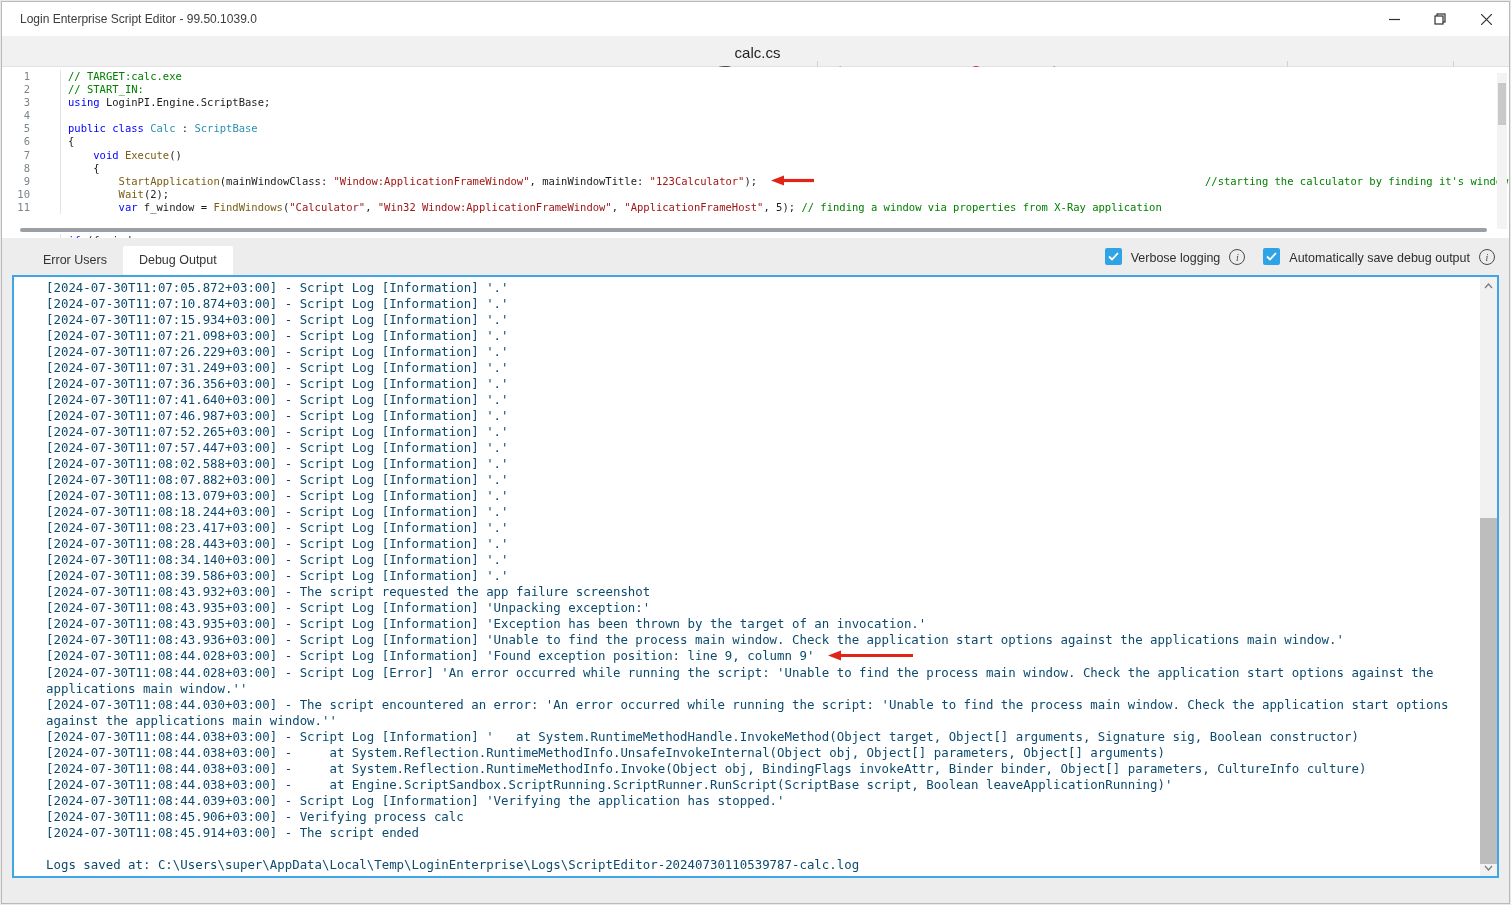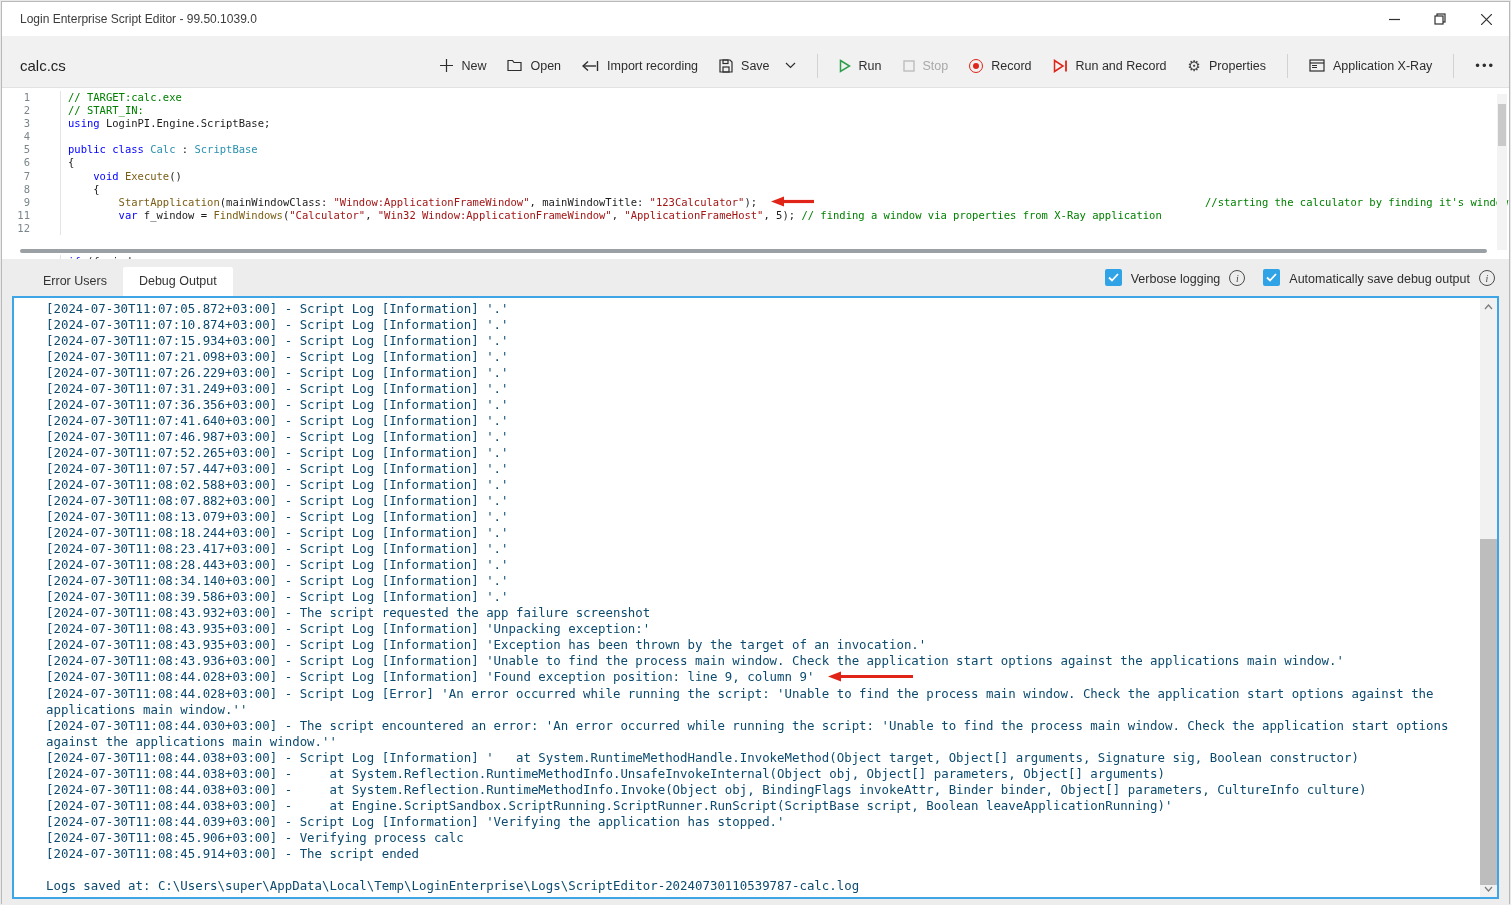--- a/index.html
+++ b/index.html
@@ -8,22 +8,22 @@
   .window { position:absolute; left:1px; top:1px; width:1509px; height:903px;
             border:1px solid #b9b9b9; background:#ededed; }
 
   
   .titlebar { height:34px; background:#ffffff; display:flex; align-items:center; position:relative; }
   .title-text { margin-left:18px; font-size:12px; color:#3c3c3c; }
   .win-controls { position:absolute; right:0; top:0; height:34px; display:flex; }
   .win-btn { width:46px; height:34px; display:flex; align-items:center; justify-content:center; color:#303030; }
 
   
-  .toolbar { height:52px; background:#f1f1f1; display:flex; align-items:center;
-             border-bottom:1px solid #e2e2e2; padding:8px 14px 0 18px; }
+  .toolbar { height:31px; background:#f1f1f1; display:flex; align-items:center;
+             border-bottom:1px solid #e2e2e2; padding:8px 14px 0 18px;flex-direction:column; }
   .file-tab { font-size:15px; color:#1f1f1f; }
   .tb-buttons { margin-left:auto; display:flex; align-items:center; gap:21px; }
   .tbtn { display:flex; align-items:center; gap:8px; font-size:12.5px; color:#2e2e2e; cursor:default; white-space:nowrap; }
   .tbtn.disabled { color:#a9a9a9; }
   .sep { width:1px; height:24px; background:#d2d2d2; }
   .ic { display:inline-flex; align-items:center; justify-content:center; }
   .gear { font-size:15px; color:#444; font-family:"DejaVu Sans", sans-serif; }
   .chev { margin-left:-6px; }
   .rec-ic { width:14px; height:14px; border:1.6px solid #e02417; border-radius:50%;
             display:inline-flex; align-items:center; justify-content:center; }
@@ -200,22 +200,22 @@
         <div class="code-row"><span class="gutter">3</span><span class="code-content"><span class="tk-kw">using</span><span class="tk-pl"> LoginPI.Engine.ScriptBase;</span></span></div>
         <div class="code-row"><span class="gutter">4</span><span class="code-content"></span></div>
         <div class="code-row"><span class="gutter">5</span><span class="code-content"><span class="tk-kw">public class</span><span class="tk-pl"> </span><span class="tk-ty">Calc</span><span class="tk-pl"> : </span><span class="tk-ty">ScriptBase</span></span></div>
         <div class="code-row"><span class="gutter">6</span><span class="code-content"><span class="tk-pl">{</span></span></div>
         <div class="code-row"><span class="gutter">7</span><span class="code-content"><span class="tk-pl">    </span><span class="tk-kw">void</span><span class="tk-pl"> </span><span class="tk-mth">Execute</span><span class="tk-pl">()</span></span></div>
         <div class="code-row"><span class="gutter">8</span><span class="code-content"><span class="tk-pl">    {</span></span></div>
         <div class="code-row"><span class="gutter">9</span><span class="code-content"><span class="tk-pl">        </span><span class="tk-mth">StartApplication</span><span class="tk-pl">(mainWindowClass: </span><span class="tk-str">"Window:ApplicationFrameWindow"</span><span class="tk-pl">, mainWindowTitle: </span><span class="tk-str">"123Calculator"</span><span class="tk-pl">);</span><span class="red-arrow"><svg width="46" height="11" viewBox="0 0 46 11">
                 <line x1="44" y1="5.5" x2="12" y2="5.5" stroke="#e02417" stroke-width="3.2"></line>
                 <path d="M14 0.5 L1 5.5 L14 10.5 Z" fill="#e02417"></path>
               </svg></span></span><span class="right-comment">//starting the calculator by finding it's window</span></div>
+        <div class="code-row"><span class="gutter">10</span><span class="code-content"><span class="tk-pl">        </span><span class="tk-mth">Wait</span><span class="tk-pl">(2);</span></span></div>
         <div class="code-row"><span class="gutter">11</span><span class="code-content"><span class="tk-pl">        </span><span class="tk-kw">var</span><span class="tk-pl"> f_window = </span><span class="tk-mth">FindWindows</span><span class="tk-pl">(</span><span class="tk-str">"Calculator"</span><span class="tk-pl">, </span><span class="tk-str">"Win32 Window:ApplicationFrameWindow"</span><span class="tk-pl">, </span><span class="tk-str">"ApplicationFrameHost"</span><span class="tk-pl">, 5); </span><span class="tk-com">// finding a window via properties from X-Ray application</span></span></div>
-        <div class="code-row"><span class="gutter">12</span><span class="code-content"></span></div>
       </div>
     <div class="editor-hscroll"></div>
     <div class="partial-row">
         <div class="code-row"><span class="gutter"></span><span class="code-content" id="partial-line"><span class="tk-kw">if</span><span class="tk-pl"> (f_window</span></span></div>
       </div>
     <div class="editor-vscroll">
         <div class="editor-vthumb"></div>
       </div>
   </div>
 

